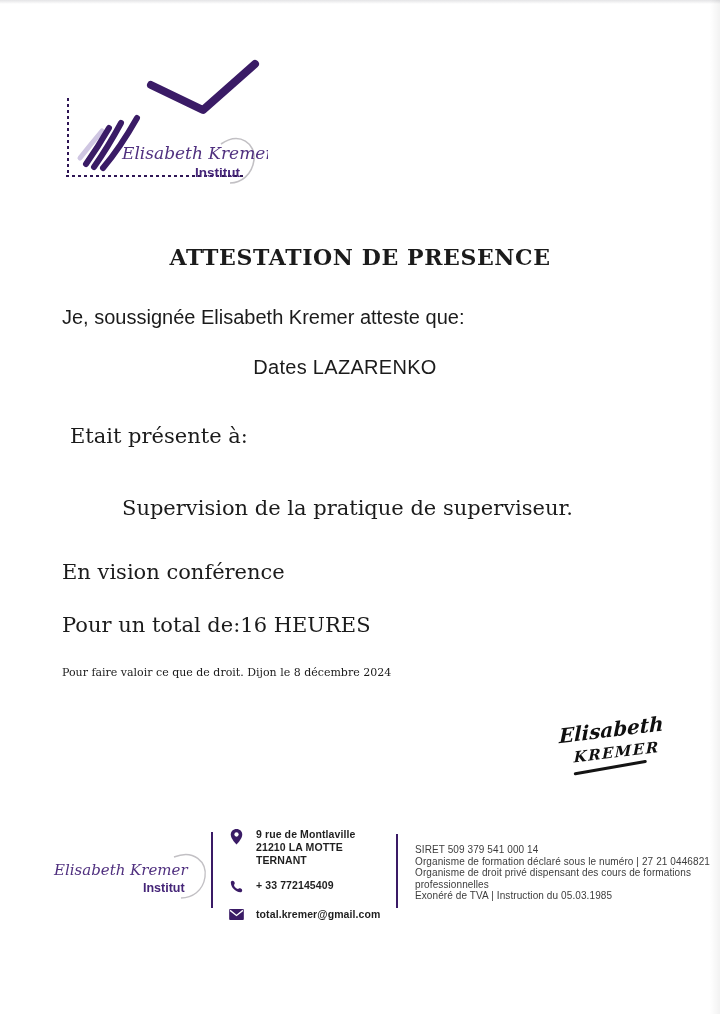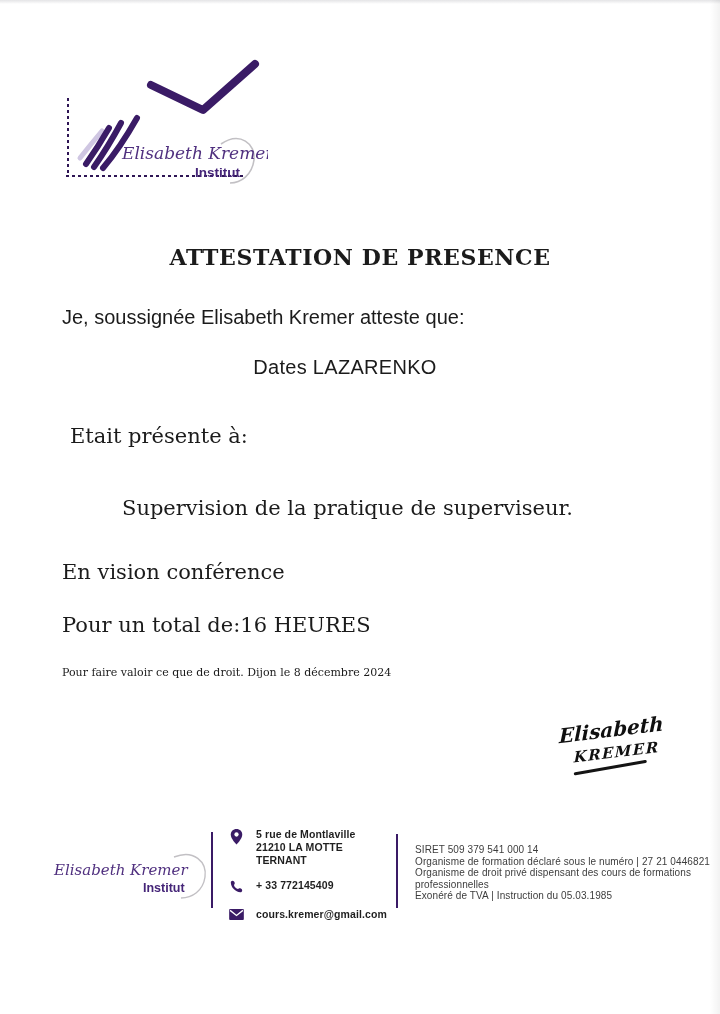--- a/index.html
+++ b/index.html
@@ -119,40 +119,40 @@
 
     <div class="f-contact">
       <div class="c-row">
         <span class="c-ico">
           <svg width="13" height="16" viewBox="0 0 14 17">
             <path d="M7 0 C3.4 0 0.8 2.6 0.8 6 C0.8 10.2 7 16.6 7 16.6 C7 16.6 13.2 10.2 13.2 6 C13.2 2.6 10.6 0 7 0 Z" fill="#3a1b66"></path>
             <circle cx="7" cy="5.8" r="2.3" fill="#ffffff"></circle>
           </svg>
         </span>
         <span class="c-txt">
-          <span>5 rue de Montlaville</span><br>
+          <span>9 rue de Montlaville</span><br>
           <span>21210 LA MOTTE TERNANT</span>
         </span>
       </div>
       <div class="c-row phone">
         <span class="c-ico">
           <svg width="13" height="13" viewBox="0 0 16 16">
             <path d="M3.2 1 C4.6 1 5.6 2.2 5.8 3.6 C6 4.8 5 5.3 5 6.2 C5 8.2 7.8 11 9.8 11 C10.7 11 11.2 10 12.4 10.2 C13.8 10.4 15 11.4 15 12.8 C15 14 14 15 12.8 15 C6.8 15 1 9.2 1 3.2 C1 2 2 1 3.2 1 Z" fill="#3a1b66"></path>
           </svg>
         </span>
         <span class="c-txt">+ 33 772145409</span>
       </div>
       <div class="c-row mail">
         <span class="c-ico">
           <svg width="15" height="11" viewBox="0 0 16 12">
             <rect x="0" y="0" width="16" height="12" rx="1" fill="#3a1b66"></rect>
             <path d="M1 1.5 L8 7 L15 1.5" fill="none" stroke="#ffffff" stroke-width="1.4"></path>
           </svg>
         </span>
-        <span class="c-txt">cours.kremer@gmail.com</span>
+        <span class="c-txt">total.kremer@gmail.com</span>
       </div>
     </div>
 
     <div class="f-div f-div2"></div>
 
     <div class="f-legal">
       <div>SIRET 509 379 541 000 14</div>
       <div>Organisme de formation déclaré sous le numéro | 27 21 0446821</div>
       <div>Organisme de droit privé dispensant des cours de formations professionnelles</div>
       <div>Exonéré de TVA | Instruction du 05.03.1985</div>

